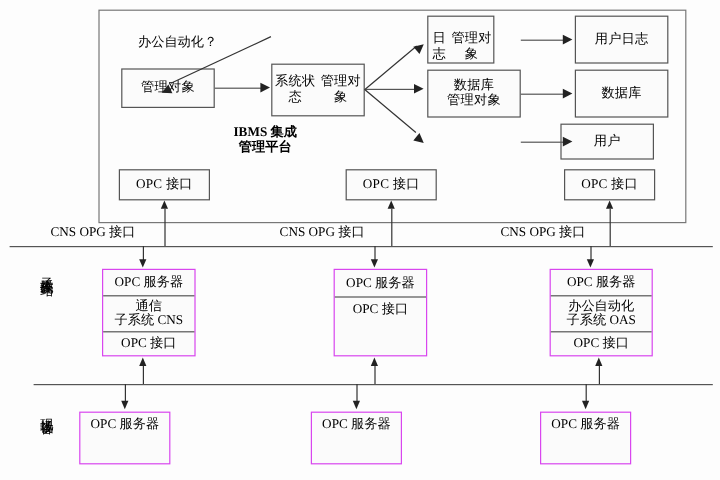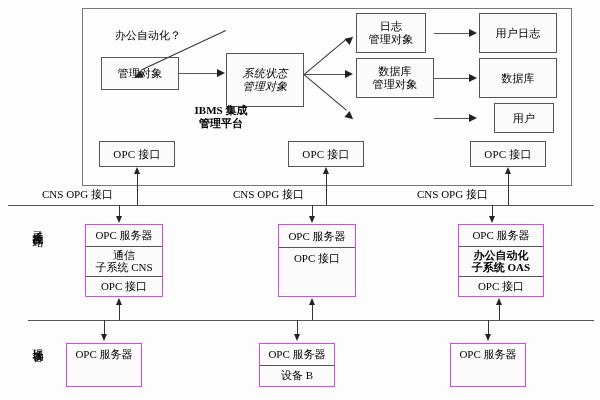--- a/index.html
+++ b/index.html
@@ -40,45 +40,45 @@
 
 <div id="canvas">
 
   <div class="frame" style="left:82px;top:8px;width:490px;height:178px;"></div>
 
 
   <div class="box" style="left:101px;top:57px;width:78px;height:33px;">
     <span>管理对象</span>
   </div>
 
-  <div class="box" style="left:226px;top:53px;width:78px;height:54px;flex-direction:column;font-style:italic;">
+  <div class="box" style="left:226px;top:53px;width:78px;height:44px;flex-direction:row;">
     <span>系统状态</span>
     <span class="l2">管理对象</span>
   </div>
 
-  <div class="box" style="left:356px;top:13px;width:70px;height:40px;flex-direction:column;">
+  <div class="box" style="left:356px;top:13px;width:56px;height:40px;flex-direction:row;align-items:flex-end;">
     <span>日志</span>
     <span class="l2">管理对象</span>
   </div>
 
   <div class="box" style="left:356px;top:58px;width:78px;height:40px;flex-direction:column;">
     <span>数据库</span>
     <span class="l2">管理对象</span>
   </div>
 
 
   <div class="box" style="left:479px;top:13px;width:78px;height:40px;">
     <span>用户日志</span>
   </div>
 
   <div class="box" style="left:479px;top:58px;width:78px;height:40px;">
     <span>数据库</span>
   </div>
 
-  <div class="box" style="left:494px;top:103px;width:60px;height:30px;">
+  <div class="box" style="left:467px;top:103px;width:78px;height:30px;">
     <span>用户</span>
   </div>
 
   <div class="lbl lbl-bold" style="left:166px;top:104px;width:110px;">
     <div>IBMS 集成</div>
     <div>管理平台</div>
   </div>
 
   <div class="lbl" style="left:115px;top:29px;">办公自动化？</div>
 
@@ -151,21 +151,21 @@
     <div style="height:21px;">OPC 接口</div>
   </div>
 
   <div class="stack" style="left:278px;top:224px;width:78px;height:73px;">
     <div style="height:22px;">OPC 服务器</div>
     <div style="height:21px;">OPC 接口</div>
   </div>
 
   <div class="stack" style="left:458px;top:224px;width:86px;height:73px;">
     <div style="height:22px;">OPC 服务器</div>
-    <div style="height:30px;flex-direction:column;font-weight:bold;">
+    <div style="height:30px;flex-direction:column;">
       <span>办公自动化</span>
       <span>子系统 OAS</span>
     </div>
     <div style="height:21px;">OPC 接口</div>
   </div>
 
   <div class="vline" style="left:119px;top:305px;height:15px;"></div>
   <div class="arrow-head ah-up" style="left:116px;top:298px;"></div>
 
   <div class="vline" style="left:312px;top:305px;height:15px;"></div>
@@ -186,20 +186,19 @@
   <div class="arrow-head ah-down" style="left:485px;top:334px;"></div>
 
   <div class="vlabel" style="left:30px;top:340px;">现场设备</div>
 
   <div class="stack" style="left:66px;top:343px;width:76px;height:44px;">
     <div style="height:21px;">OPC 服务器</div>
   </div>
 
   <div class="stack" style="left:259px;top:343px;width:76px;height:44px;">
     <div style="height:21px;">OPC 服务器</div>
-    <div style="height:22px;">设备 B</div>
   </div>
 
   <div class="stack" style="left:450px;top:343px;width:76px;height:44px;">
     <div style="height:21px;">OPC 服务器</div>
   </div>
 
 </div>
 
 </body></html>

